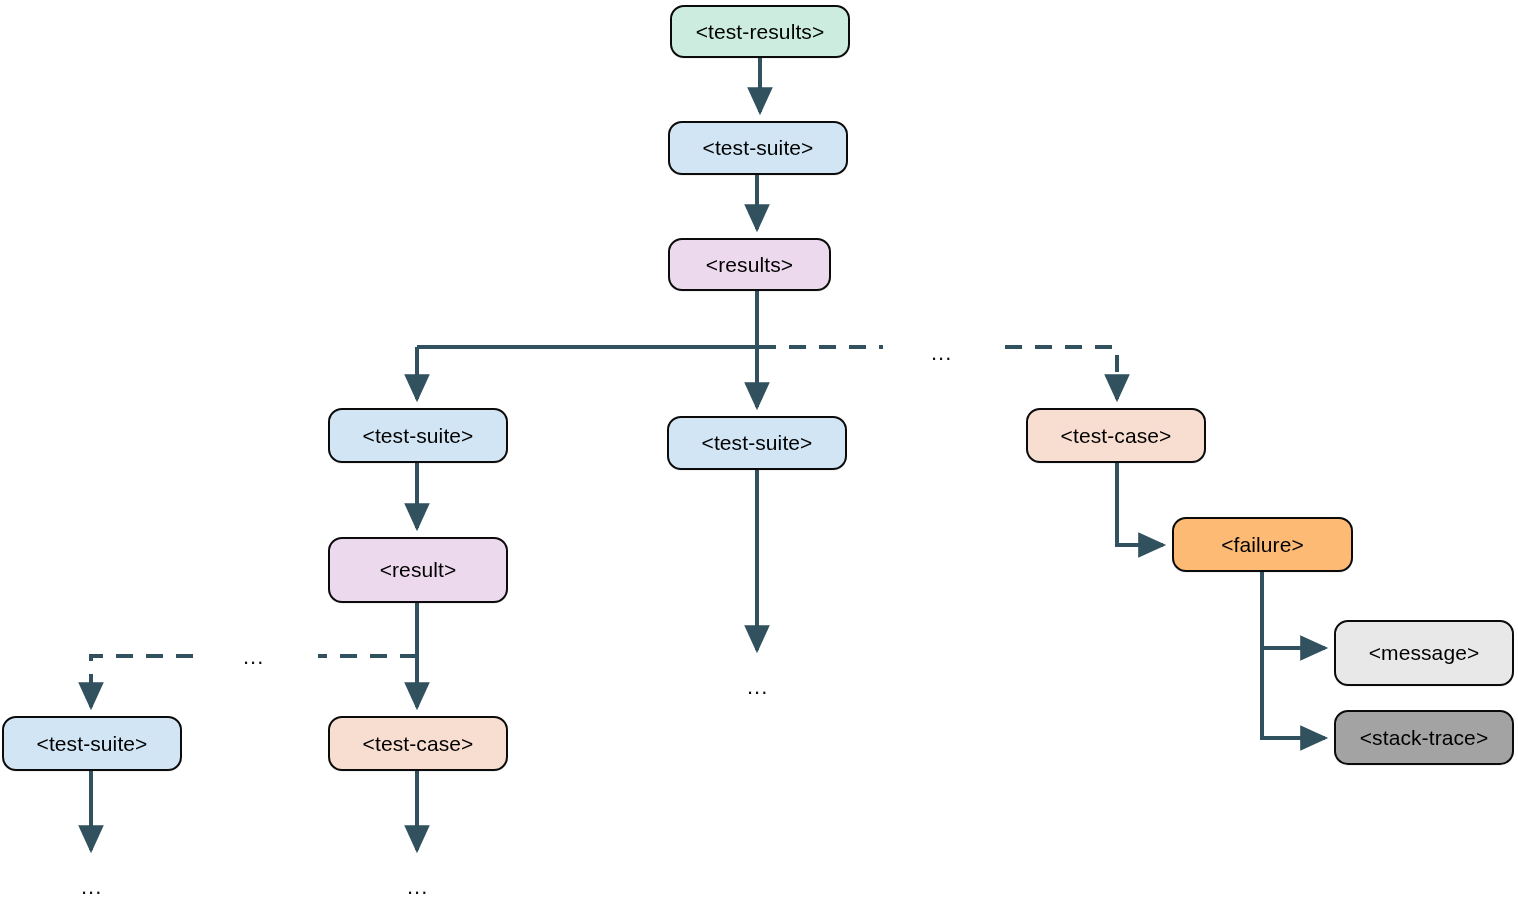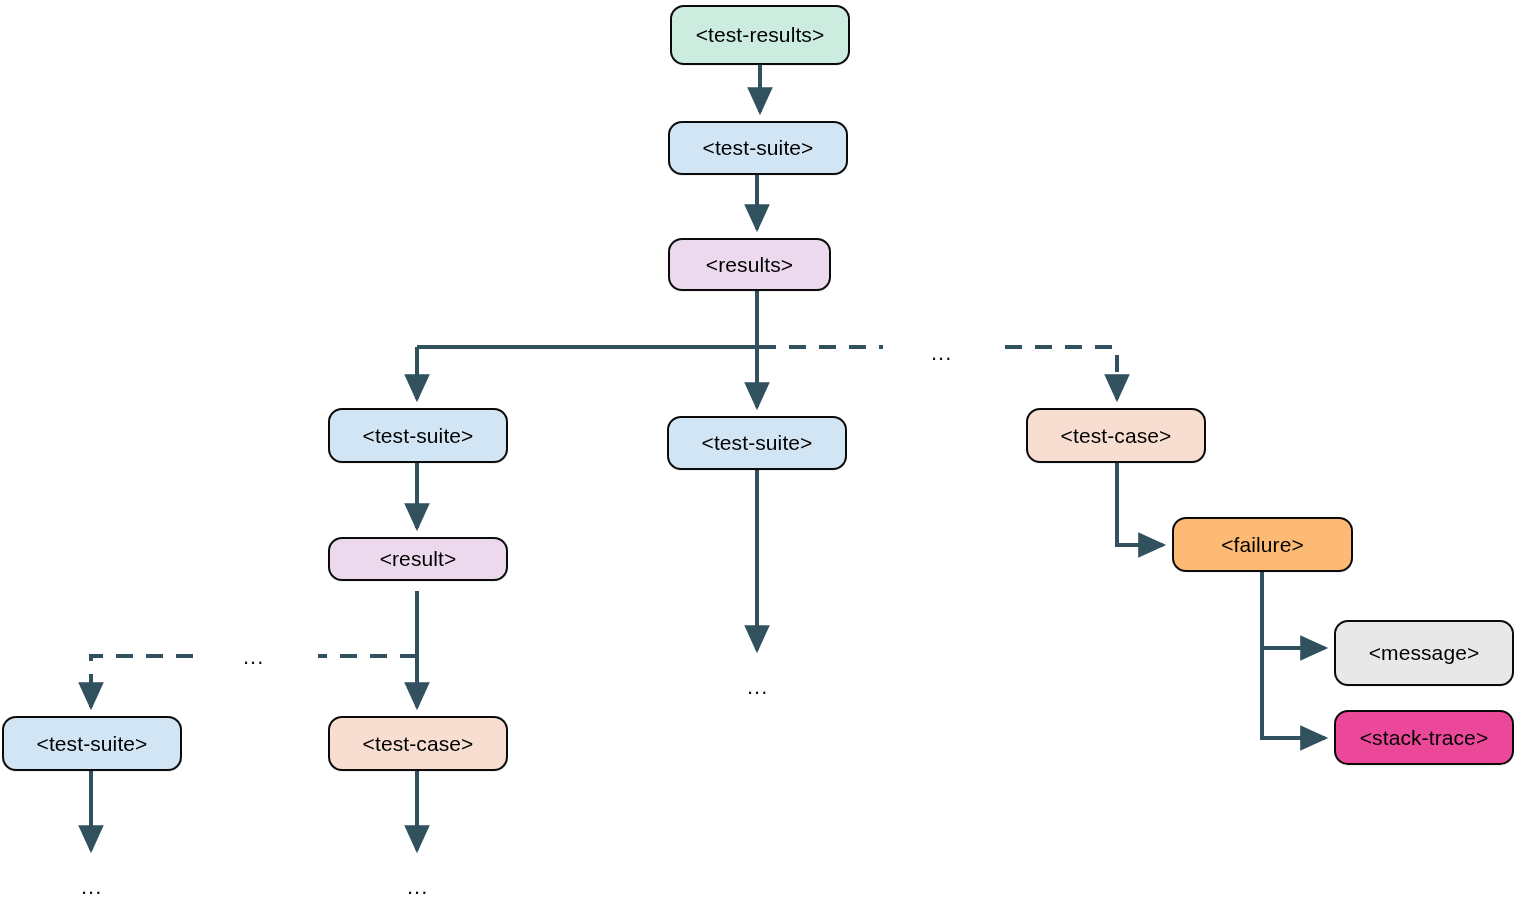--- a/index.html
+++ b/index.html
@@ -94,21 +94,21 @@
 
       <path d="M1117,463 L1117,545 L1163,545" marker-end="url(#arrow)"></path>
 
       <path d="M1262,572 L1262,648 L1325,648" marker-end="url(#arrow)"></path>
 
       <path d="M1262,572 L1262,738 L1325,738" marker-end="url(#arrow)"></path>
 
     </g>
   </svg>
 
-  <div class="node" style="left:670px; top:5px; width:180px; height:60px; background:#cdece0;">
+  <div class="node" style="left:670px; top:5px; width:180px; height:53px; background:#cdece0;">
     <span>&lt;test-results&gt;</span>
   </div>
 
   <div class="node" style="left:668px; top:121px; width:180px; height:54px; background:#d2e5f5;">
     <span>&lt;test-suite&gt;</span>
   </div>
 
   <div class="node" style="left:668px; top:238px; width:163px; height:53px; background:#ecd9ee;">
     <span>&lt;results&gt;</span>
   </div>
@@ -118,33 +118,33 @@
   </div>
 
   <div class="node" style="left:667px; top:416px; width:180px; height:54px; background:#d2e5f5;">
     <span>&lt;test-suite&gt;</span>
   </div>
 
   <div class="node" style="left:1026px; top:408px; width:180px; height:55px; background:#f8ded0;">
     <span>&lt;test-case&gt;</span>
   </div>
 
-  <div class="node" style="left:328px; top:537px; width:180px; height:44px; background:#ecd9ee;">
+  <div class="node" style="left:328px; top:537px; width:180px; height:66px; background:#ecd9ee;">
     <span>&lt;result&gt;</span>
   </div>
 
   <div class="node" style="left:1172px; top:517px; width:181px; height:55px; background:#fdba74;">
     <span>&lt;failure&gt;</span>
   </div>
 
   <div class="node" style="left:1334px; top:620px; width:180px; height:66px; background:#e8e8e8;">
     <span>&lt;message&gt;</span>
   </div>
 
-  <div class="node" style="left:1334px; top:710px; width:180px; height:55px; background:#ec4899;">
+  <div class="node" style="left:1334px; top:710px; width:180px; height:55px; background:#a3a3a3;">
     <span>&lt;stack-trace&gt;</span>
   </div>
 
   <div class="node" style="left:2px; top:716px; width:180px; height:55px; background:#d2e5f5;">
     <span>&lt;test-suite&gt;</span>
   </div>
 
   <div class="node" style="left:328px; top:716px; width:180px; height:55px; background:#f8ded0;">
     <span>&lt;test-case&gt;</span>
   </div>

